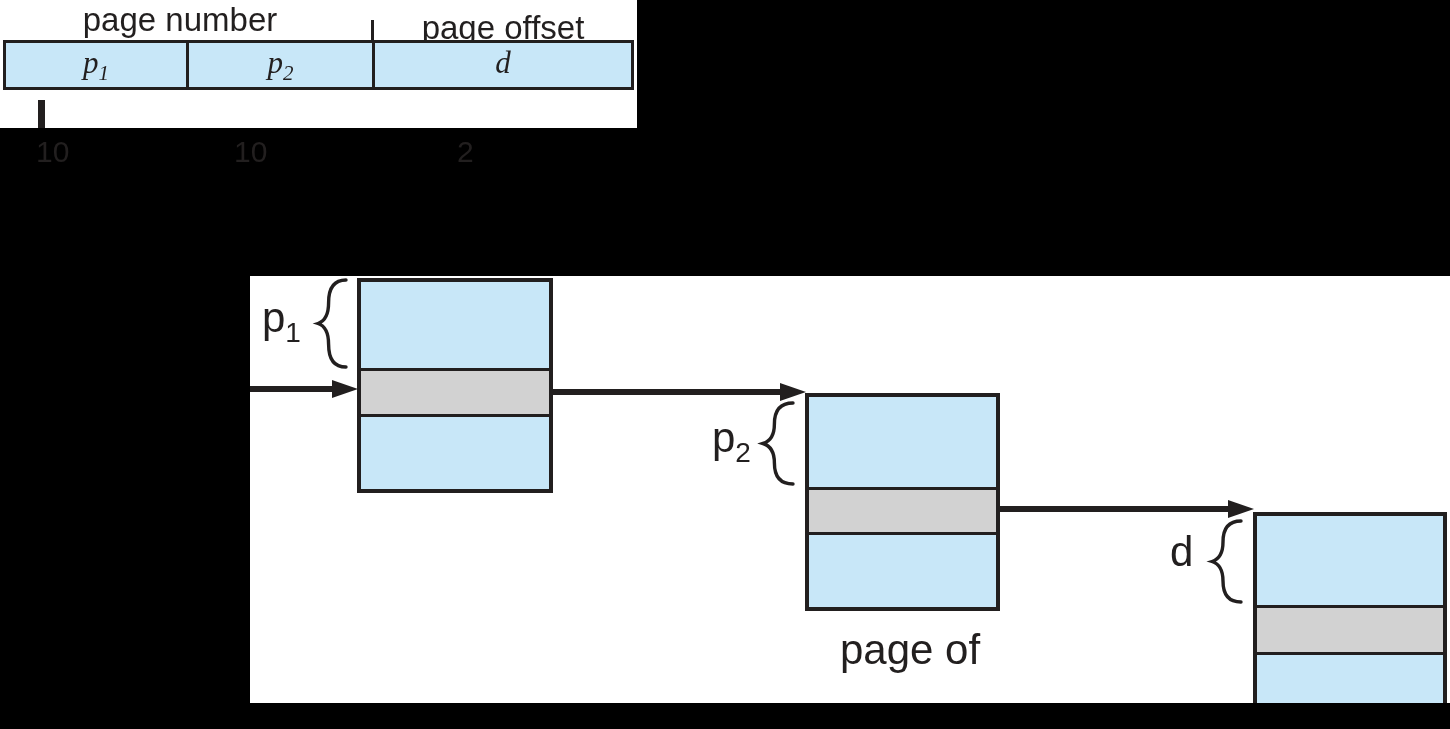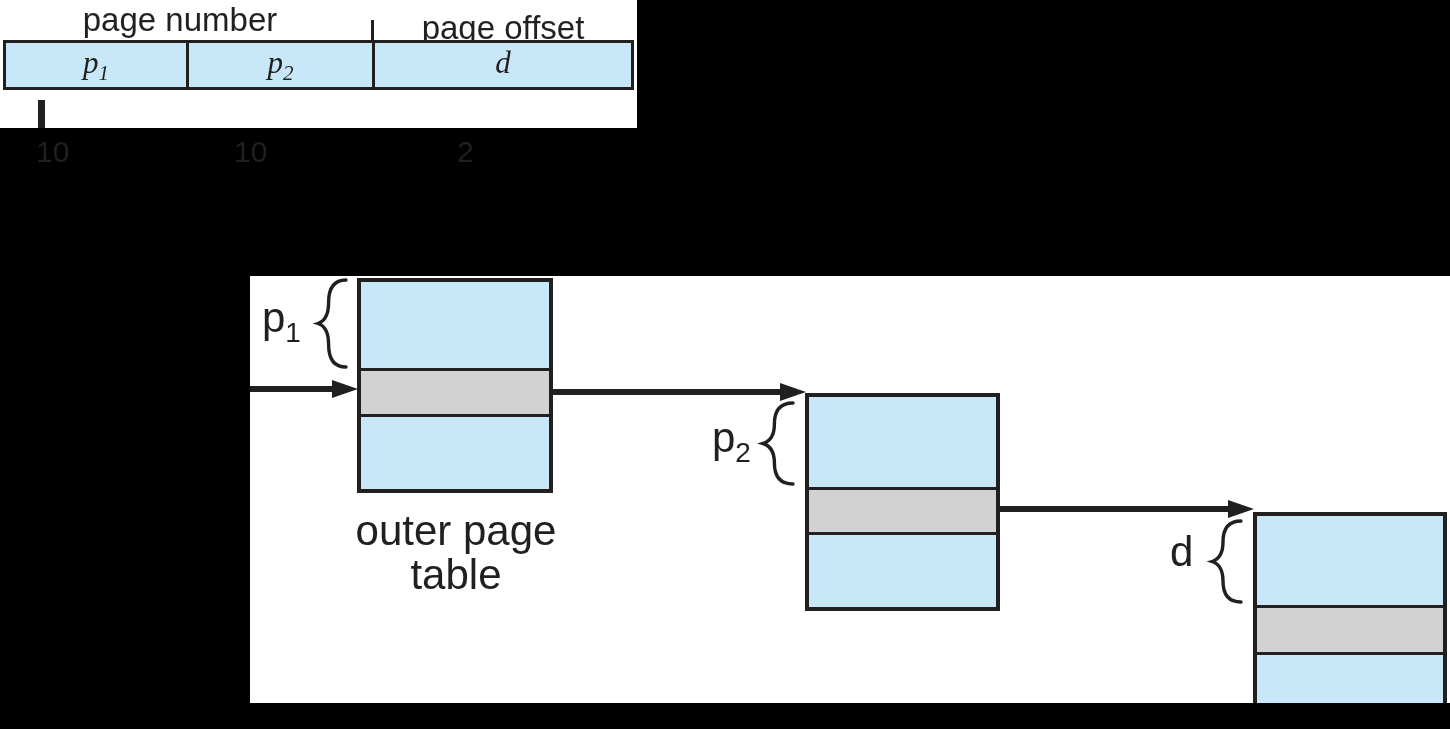--- a/index.html
+++ b/index.html
@@ -132,25 +132,22 @@
   <div class="idx" id="idx-p1">
     <span>p</span><sub>1</sub>
   </div>
   <div class="idx" id="idx-p2">
     <span>p</span><sub>2</sub>
   </div>
   <div class="idx" id="idx-d">
     <span>d</span><sub></sub>
   </div>
 
-  <div class="caption" id="caption-outer">
-    <div>outer page</div>
-    <div>table</div>
-  </div>
   <div class="caption" id="caption-middle">
+    <div>page of</div>
   </div>
 
   <svg class="overlay" viewBox="0 0 1450 729">
     <g>
       <line x1="250" y1="389" x2="332" y2="389"></line>
       <polygon points="332,380 358,389 332,398"></polygon>
     </g>
     <g>
       <line x1="553" y1="392" x2="780" y2="392"></line>
       <polygon points="780,383 806,392 780,401"></polygon>

